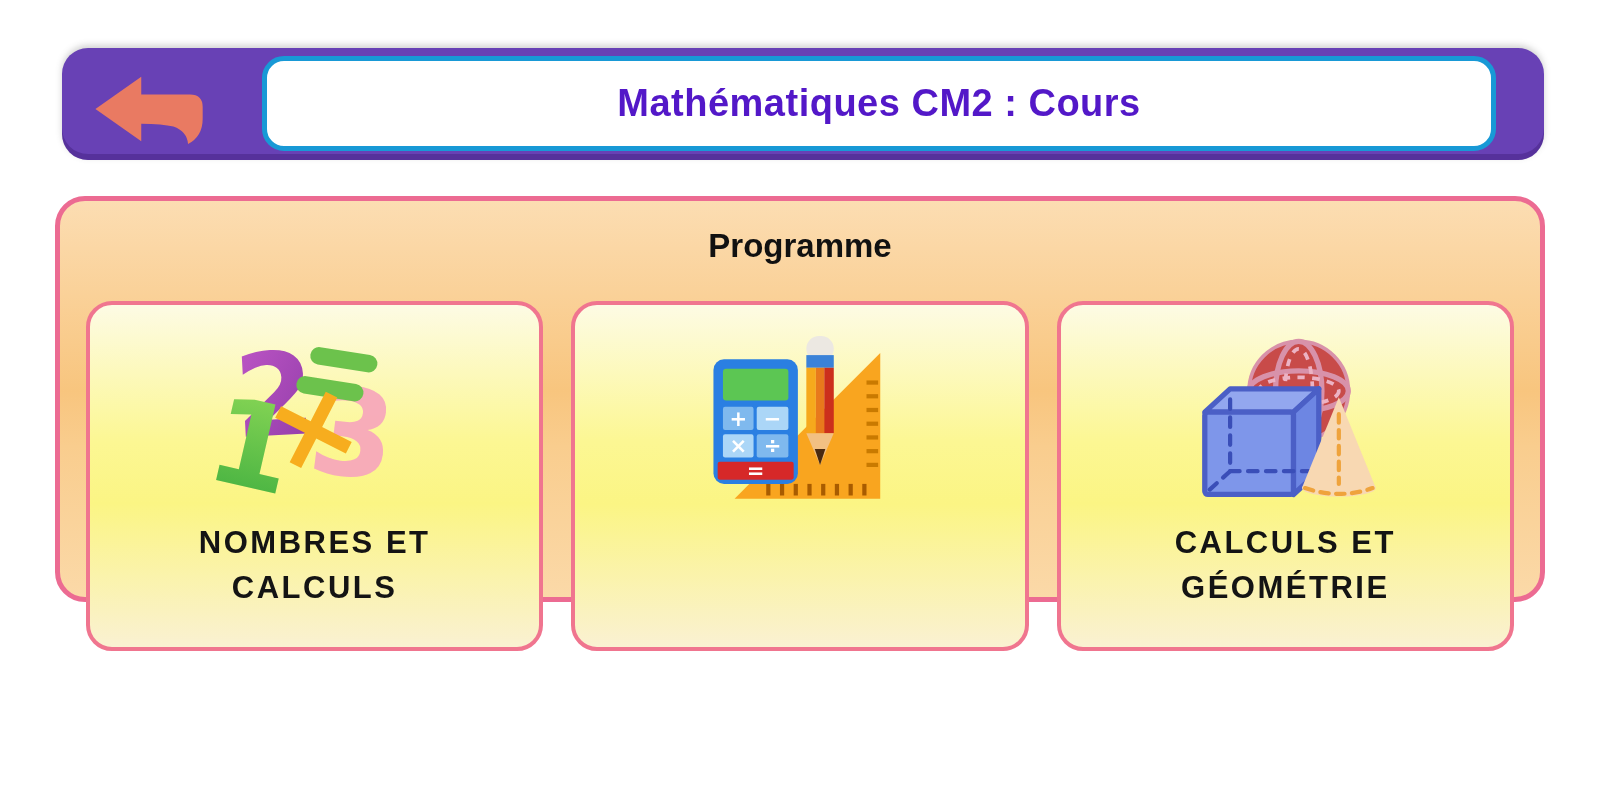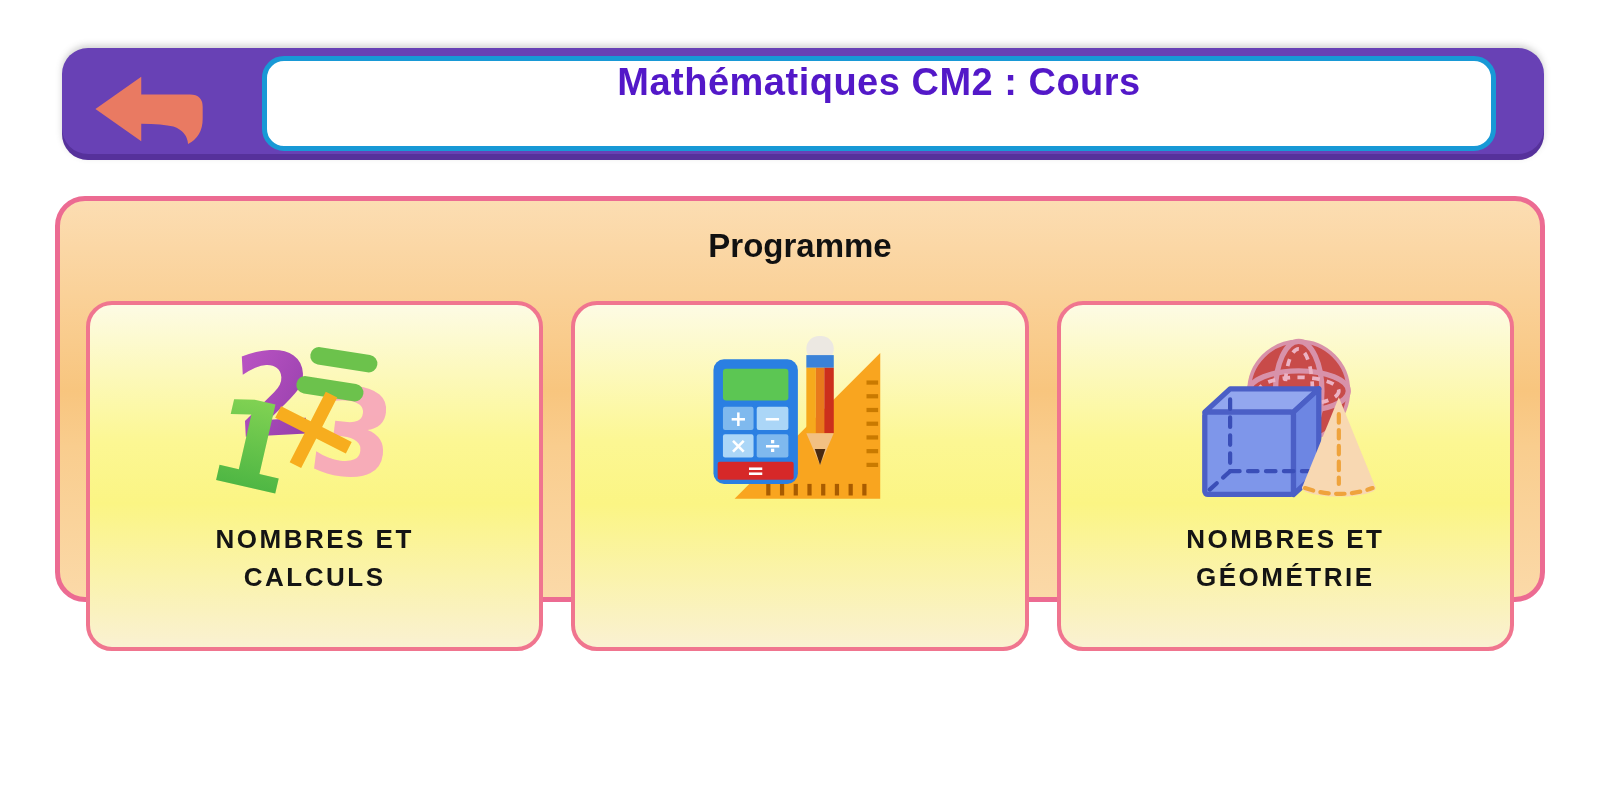--- a/index.html
+++ b/index.html
@@ -27,21 +27,21 @@
   }
   .back-btn{
     position:absolute;left:30px;top:22px;width:118px;height:78px;
     cursor:pointer;display:flex;align-items:center;justify-content:center;
   }
   .title-box{
     position:absolute;left:200px;top:8px;width:1234px;height:95px;
     background:#ffffff;
     border:5px solid var(--title-box-border,#1899d6);
     border-radius:22px;
-    display:flex;justify-content:center;
+    display:flex;align-items:center;justify-content:center;
   }
   .title-box h1{
     color:var(--title-text,#5318c8);
     font-size:38px;font-weight:bold;letter-spacing:.5px;
   }
   .panel{
     position:absolute;left:55px;top:196px;width:1490px;height:406px;
     border:5px solid var(--panel-border,#ec6b92);
     border-radius:30px;
     background:linear-gradient(180deg,#fcddb2 0%,#f8c57e 48%,#f9cd8e 62%,#fbd9a8 100%);
@@ -60,21 +60,21 @@
     background:linear-gradient(180deg,#fdfbe4 0%,#fcf793 40%,#fbf584 58%,#faf1d2 100%);
     display:flex;flex-direction:column;align-items:center;
     cursor:pointer;
   }
   .icon-box{
     height:200px;display:flex;align-items:center;justify-content:center;
     margin-top:14px;
   }
   .card-label{
     margin-top:2px;max-width:340px;text-align:center;
-    font-size:26px;font-weight:bold;color:var(--label-text,#141414);
+    font-size:31px;font-weight:bold;color:var(--label-text,#141414);
     letter-spacing:2.5px;line-height:1.45;
   }
   svg text{font-family:"DejaVu Sans","Liberation Sans",sans-serif;}
 </style>
 </head>
 <body>
 
 <div class="header">
 
   <div class="back-btn">
@@ -190,17 +190,17 @@
           </g>
 
           <path d="M141 64 L106 150 L176 150 Z" fill="#f8d8b2"></path>
           <ellipse cx="141" cy="150" rx="35" ry="8" fill="#f8d8b2"></ellipse>
           <g stroke="#efa33c" stroke-width="4" stroke-dasharray="8 7" fill="none" stroke-linecap="round">
             <line x1="141" y1="80" x2="141" y2="146"></line>
             <path d="M109 150 Q141 161 173 150"></path>
           </g>
         </svg>
       </div>
-      <div class="card-label">NOMBRES ET GÉOMÉTRIE</div>
+      <div class="card-label">CALCULS ET GÉOMÉTRIE</div>
     </div>
 
   </div>
 </div>
 
 </body></html>

